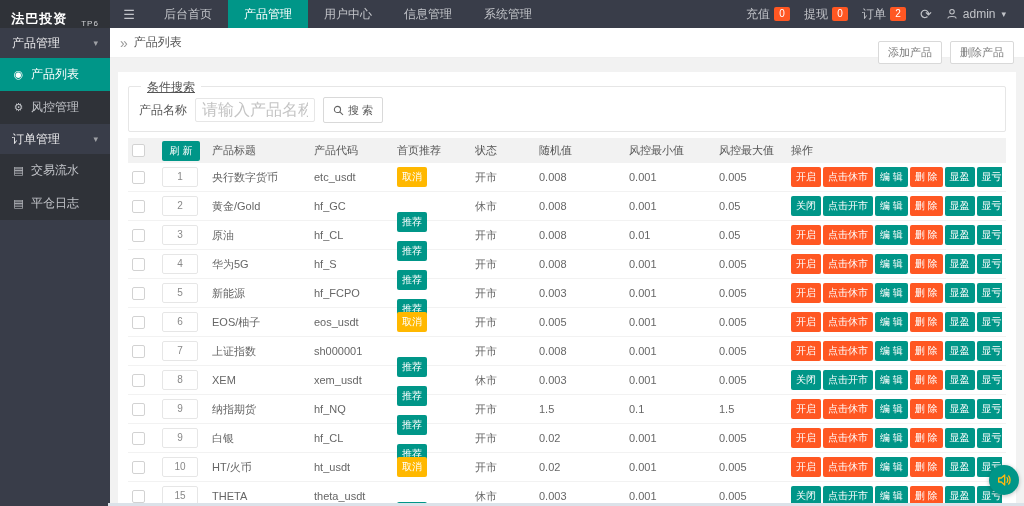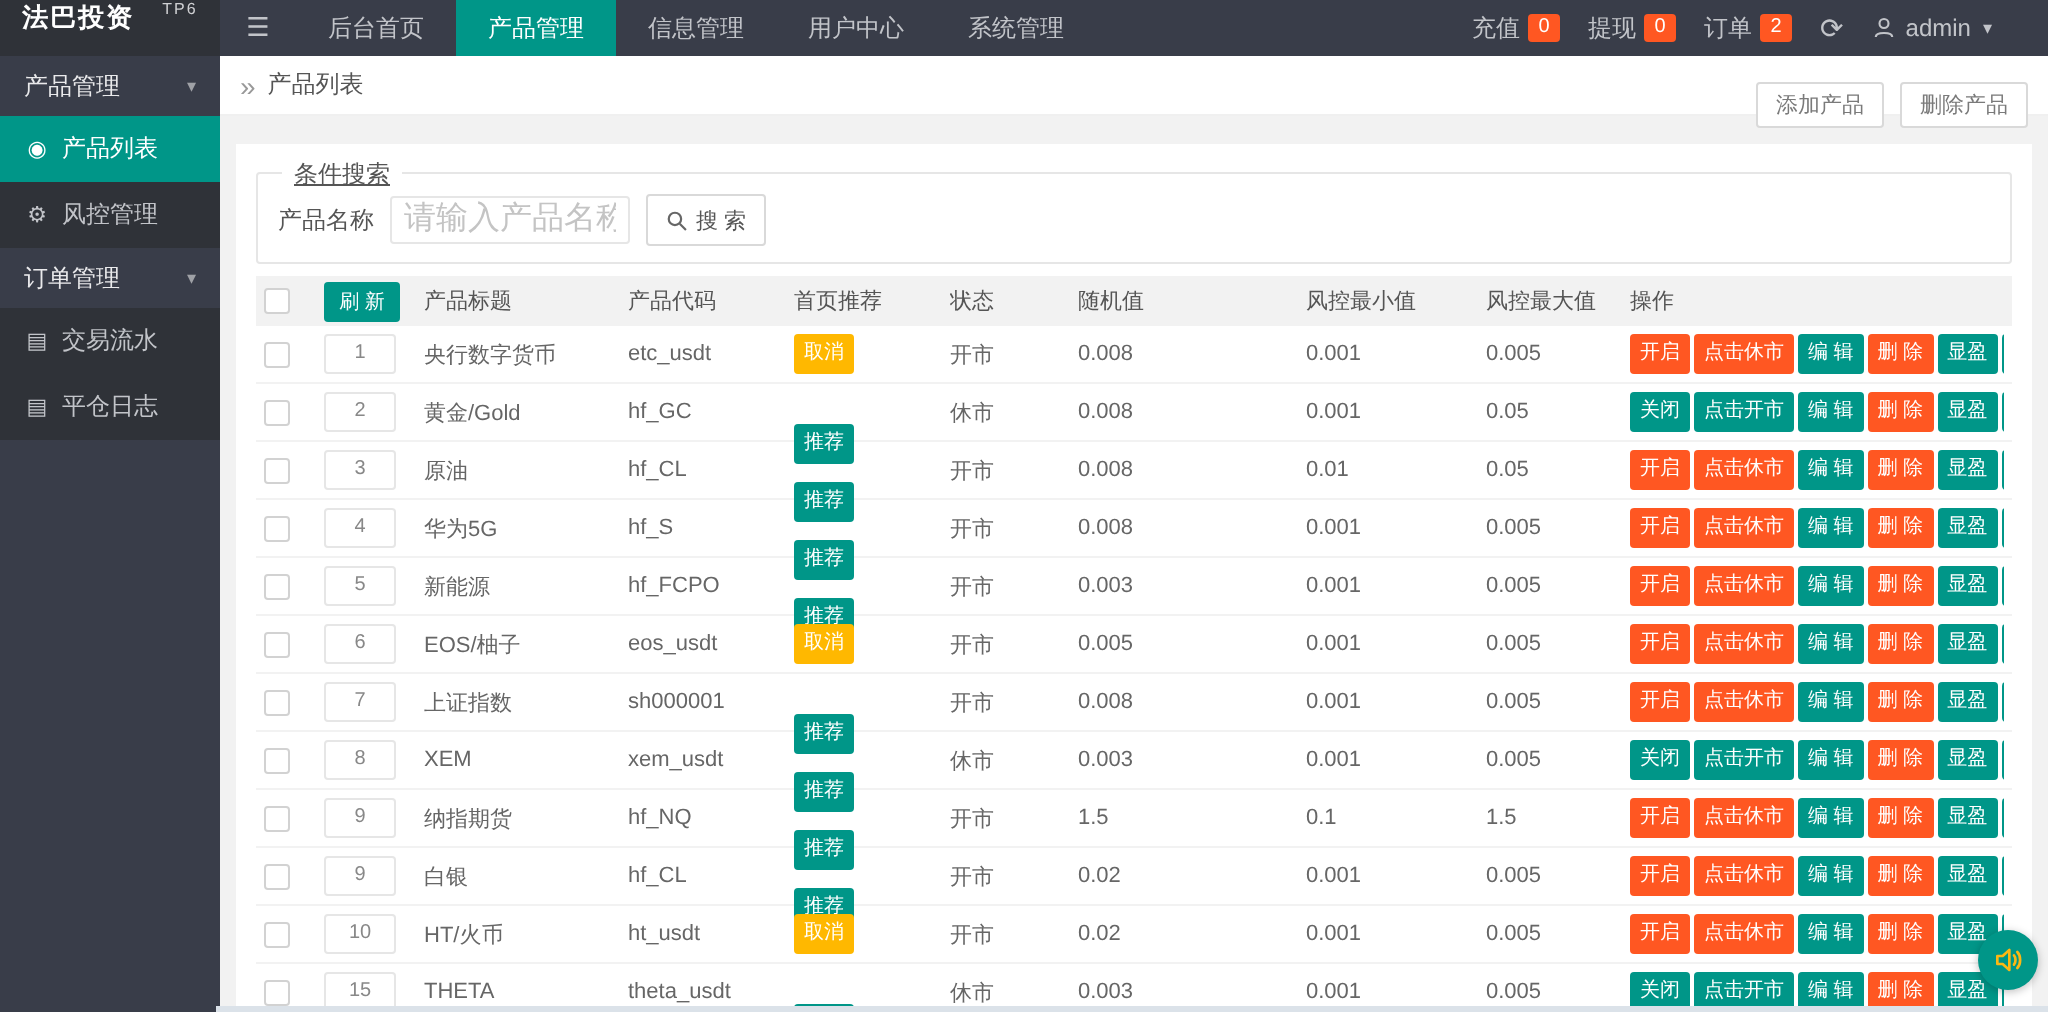--- a/index.html
+++ b/index.html
@@ -7,27 +7,27 @@
   body {
     font-family:"Liberation Sans","DejaVu Sans",sans-serif;
     background:#f2f2f2; color:#666; font-size:12px; position:relative;
   }
   :root{
     --teal:#009688; --orange:#FF5722; --yellow:#FFB800;
     --header-bg:#393D49; --logo-bg:#2F3238; --side-child:#2F3238;
   }
   
   .topbar{ position:absolute; top:0; left:0; right:0; height:28px; background:var(--header-bg); display:flex; align-items:stretch; z-index:20;}
-  .logo{ width:110px; background:var(--logo-bg); color:#fff; font-size:13px; font-weight:bold; display:flex; align-items:flex-start; justify-content:center; letter-spacing:1px;}
+  .logo{ width:110px; background:var(--logo-bg); color:#fff; font-size:13px; font-weight:bold; display:flex; align-items:flex-end; justify-content:center; letter-spacing:1px;}
   .logo sup{ font-size:8px; font-weight:normal; margin-left:14px; color:#cfd0d3;}
   .hamburger{ width:38px; display:flex; align-items:center; justify-content:center; color:#c2c4c9; cursor:pointer; font-size:13px;}
   .topmenu{ display:flex; align-items:stretch;}
   .top-item{ padding:0 16px; line-height:28px; color:#c2c4c9; cursor:pointer; font-size:12px;}
   .top-item.active{ background:var(--teal); color:#fff;}
-  .topbar-right{ margin-left:auto; display:flex; align-items:center; gap:14px; padding-right:28px;}
+  .topbar-right{ margin-left:auto; display:flex; align-items:center; gap:14px; padding-right:18px;}
   .stat{ display:flex; align-items:center; gap:4px; color:#c2c4c9; cursor:pointer;}
   .stat-badge{ background:var(--orange); color:#fff; font-size:10px; line-height:14px; min-width:16px; text-align:center; border-radius:2px; padding:0 3px;}
   .refresh{ color:#c2c4c9; font-size:14px; cursor:pointer; line-height:28px;}
   .userbox{ display:flex; align-items:center; gap:5px; color:#c2c4c9; cursor:pointer;}
   .caret{ font-size:9px; margin-left:1px;}
   
   .sidebar{ position:absolute; top:28px; left:0; width:110px; bottom:0; background:var(--header-bg); z-index:10;}
   .side-group-header{ height:30px; display:flex; align-items:center; padding:0 12px; color:#eaeaec; cursor:pointer; font-size:12px;}
   .side-group-header .chev{ margin-left:auto; color:#9fa1a6; font-size:9px;}
   .side-item{ height:33px; display:flex; align-items:center; gap:6px; padding:0 12px; background:var(--side-child); color:#c2c4c9; cursor:pointer; font-size:12px;}
@@ -55,21 +55,21 @@
   .trow{ display:flex; align-items:center; height:29px; border-bottom:1px solid #f2f2f2; padding:0 4px; background:#fff;}
   .cell{ overflow:hidden; white-space:nowrap; font-size:11px; color:#666;}
   .hcell{ font-size:11px; color:#555;}
   .c-check{ width:30px;}
   .c-sort{ width:42px;}
   .c-title{ width:110px; padding-left:8px;}
   .c-code{ width:83px;}
   .c-rec{ width:78px;}
   .c-status{ width:64px;}
   .c-random{ width:90px;}
-  .c-min{ width:90px;margin-left:24px;}
+  .c-min{ width:90px;}
   .c-max{ width:72px;}
   .c-act{ flex:1; display:flex; align-items:center; gap:2px; overflow:hidden;}
   .checkbox{ display:inline-block; width:13px; height:13px; border:1px solid #d2d2d2; border-radius:2px; background:#fff; cursor:pointer; vertical-align:middle;}
   .refresh-btn{ width:38px; height:20px; background:var(--teal); color:#fff; border:none; border-radius:2px; font-size:10px; cursor:pointer; font-family:inherit;}
   .sort-box{ display:inline-block; width:36px; height:20px; line-height:18px; border:1px solid #e6e6e6; border-radius:2px; text-align:center; color:#888; font-size:10px; background:#fff; cursor:text;}
   .badge{ display:inline-block; min-width:26px; text-align:center; color:#fff; font-size:10px; line-height:20px; padding:0 5px; border-radius:2px; cursor:pointer;}
   .badge-teal{ background:var(--teal);margin-top:32px;}
   .badge-yellow{ background:var(--yellow);}
   .abtn{ border:none; border-radius:2px; color:#fff; font-size:10px; line-height:20px; padding:0 5px; cursor:pointer; white-space:nowrap; font-family:inherit;}
   .abtn-teal{ background:var(--teal);}
@@ -84,22 +84,22 @@
 
 <header class="topbar">
   <div class="logo">
     <span>法巴投资</span>
       <sup>TP6</sup>
   </div>
   <div class="hamburger">☰</div>
   <nav class="topmenu">
       <div class="top-item">后台首页</div>
       <div class="top-item active">产品管理</div>
+      <div class="top-item">用户中心</div>
       <div class="top-item">信息管理</div>
-      <div class="top-item">用户中心</div>
       <div class="top-item">系统管理</div>
     </nav>
   <div class="topbar-right">
     <div id="stats-holder" style="display:flex;gap:14px;">
         <div class="stat">
           <span>充值</span>
           <span class="stat-badge">0</span>
         </div>
         <div class="stat">
           <span>提现</span>

